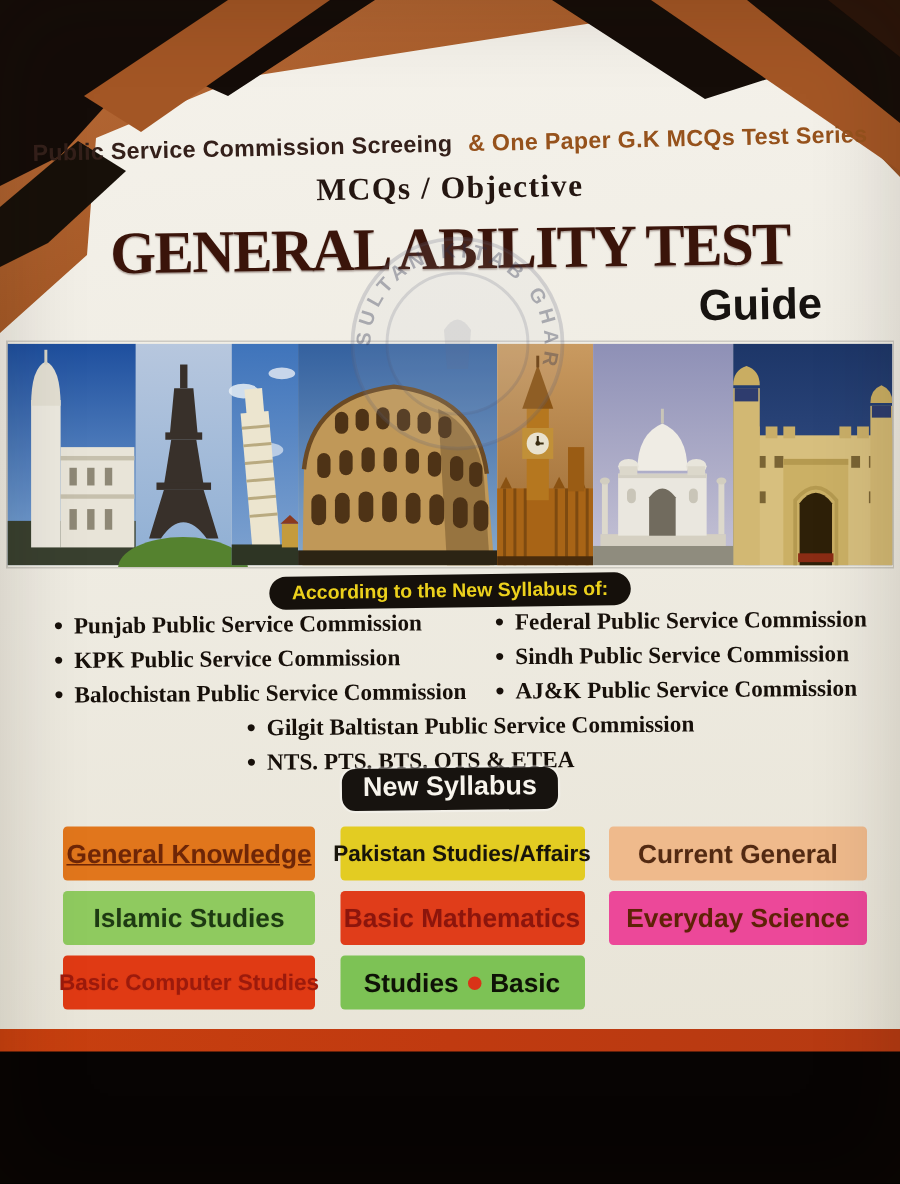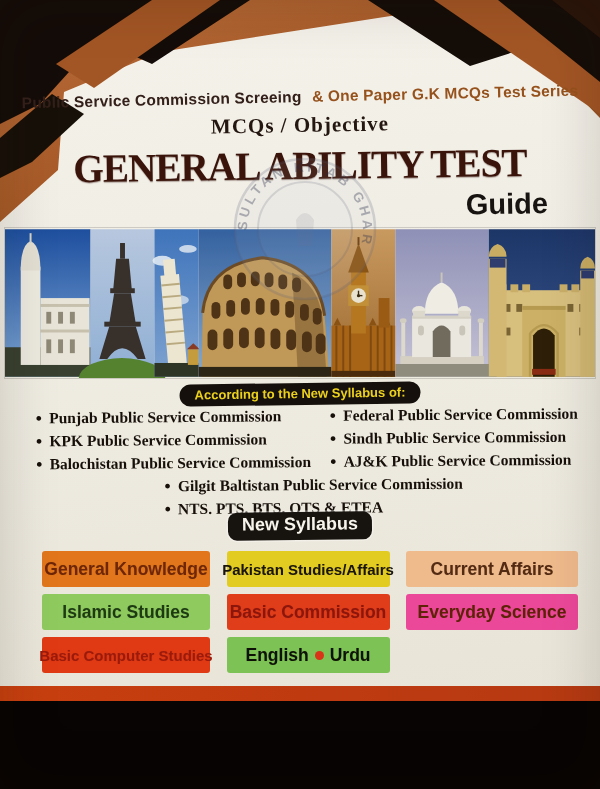--- a/index.html
+++ b/index.html
@@ -313,29 +313,29 @@
       <span class="syl-item">Gilgit Baltistan Public Service Commission</span>
     </div>
     <div class="syl-row syl-center">
       <span class="syl-item">NTS. PTS. BTS. OTS &amp; ETEA</span>
     </div>
   </div>
 
   <div class="new-badge">New Syllabus</div>
 
   <div class="subjects">
-    <div class="cell" style="background-color: rgb(225, 118, 28); color: rgb(110, 38, 7);">General Knowledge</div>
+    <div class="cell" style="background-color: rgb(225, 118, 28); color: rgb(110, 38, 7); text-decoration: underline;">General Knowledge</div>
     <div class="cell fit" style="background-color: rgb(227, 204, 34); color: rgb(24, 20, 10);">Pakistan Studies/Affairs</div>
-    <div class="cell" style="background-color: rgb(239, 186, 140); color: rgb(83, 42, 18);">Current Affairs</div>
+    <div class="cell" style="background-color: rgb(239, 186, 140); color: rgb(83, 42, 18);">Current General</div>
     <div class="cell" style="background-color: rgb(143, 202, 95); color: rgb(29, 58, 18);">Islamic Studies</div>
-    <div class="cell" style="background-color: rgb(224, 61, 26); color: rgb(140, 21, 12);">Basic Commission</div>
+    <div class="cell" style="background-color: rgb(224, 61, 26); color: rgb(140, 21, 12);">Basic Mathematics</div>
     <div class="cell" style="background-color: #ec4899; color: rgb(94, 34, 6);">Everyday Science</div>
     <div class="cell fit" style="background-color: rgb(224, 58, 20); color: rgb(156, 26, 12);">Basic Computer Studies</div>
     <div class="cell" style="background-color: rgb(125, 194, 85); color: rgb(14, 18, 6);">
-      <span>English</span>
+      <span>Studies</span>
       <span class="dot" style="background-color: rgb(217, 51, 24);"></span>
-      <span>Urdu</span>
+      <span>Basic</span>
     </div>
   </div>
 
   <div class="footer-red"></div>
   <div class="photo-shade"></div>
 </div>
 
 </body></html>

